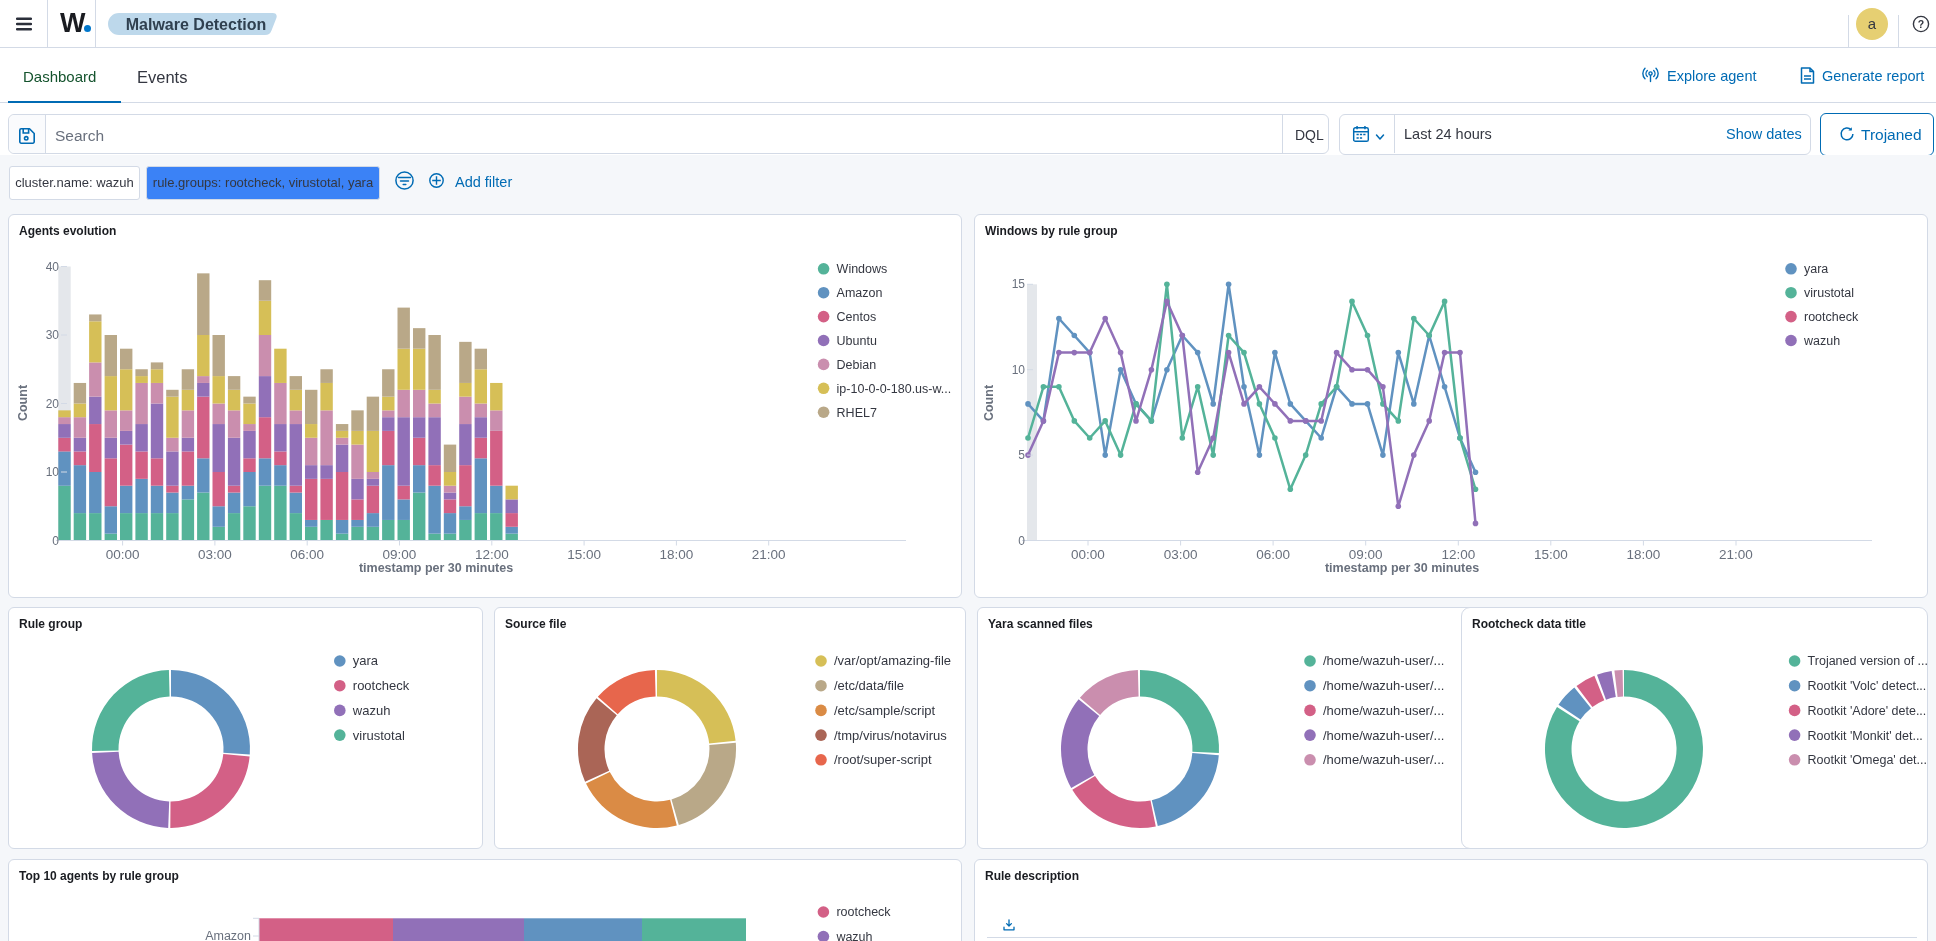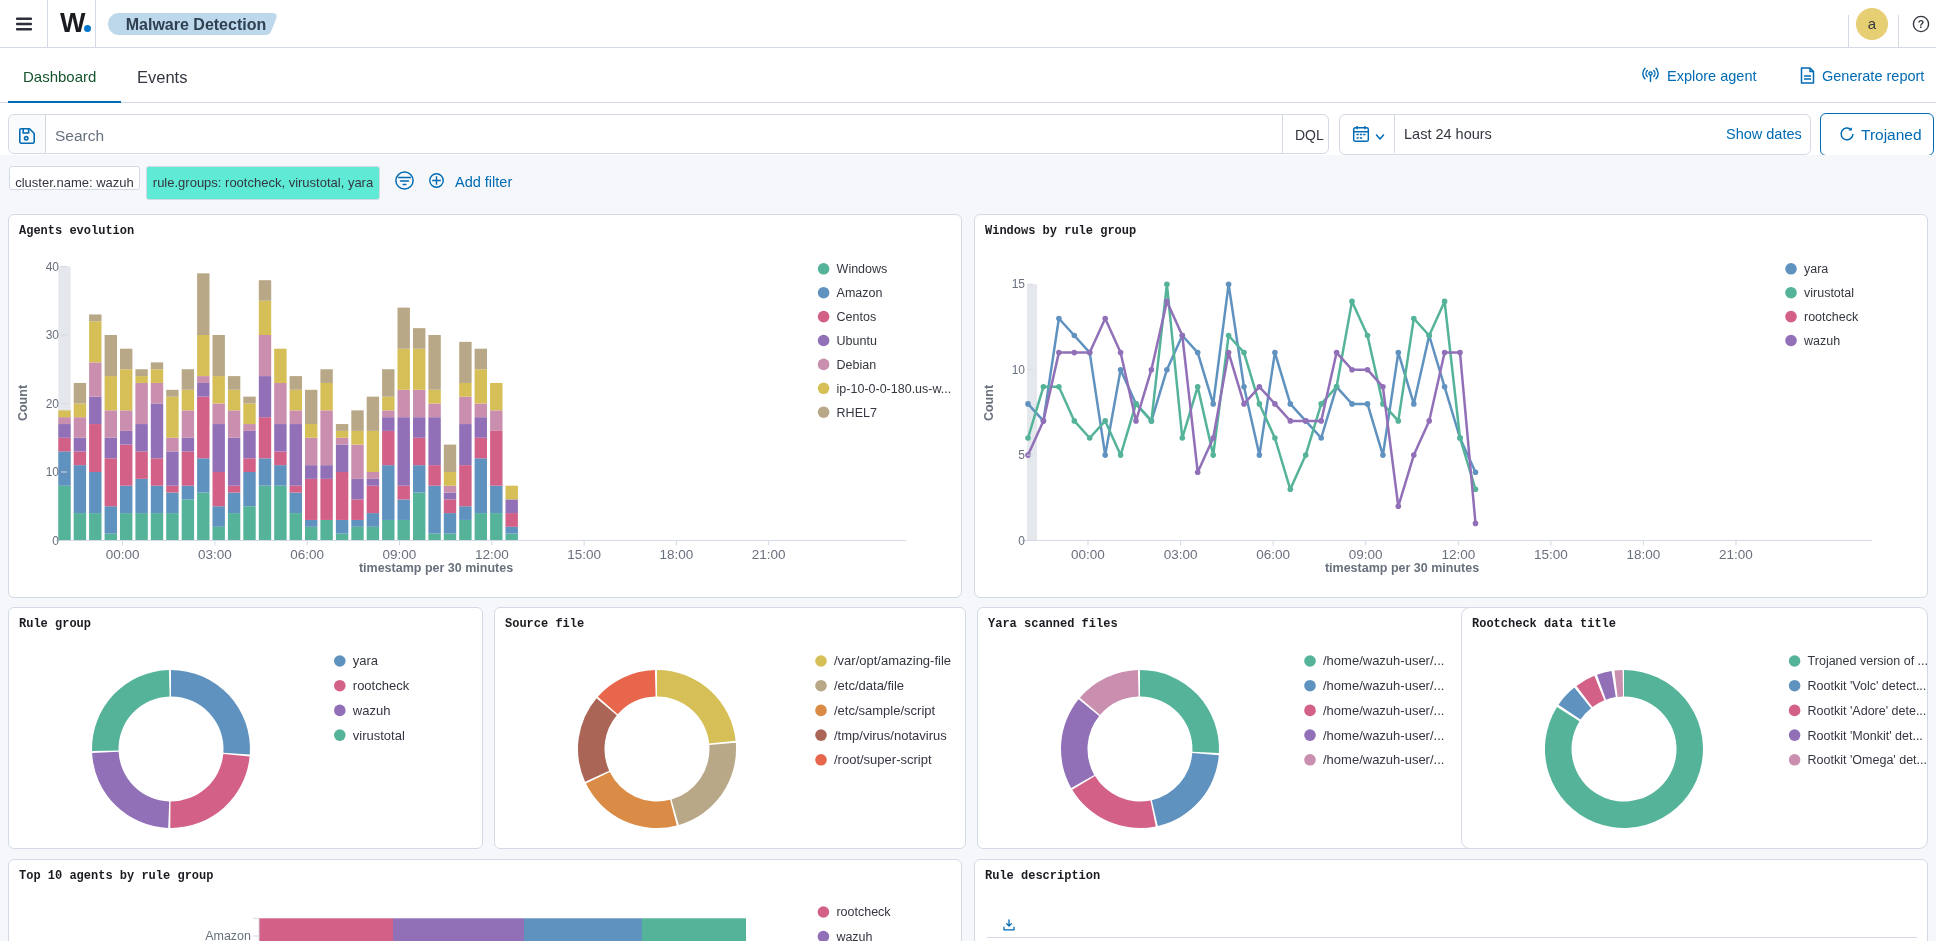--- a/index.html
+++ b/index.html
@@ -1,18 +1,18 @@
 <!DOCTYPE html>
 <html><head><meta charset="utf-8">
 <style>
 *{margin:0;padding:0;box-sizing:border-box;}
 body{width:1936px;height:941px;overflow:hidden;font-family:"Liberation Sans",sans-serif;background:#fff;position:relative;}
 .abs{position:absolute;}
 .panel{position:absolute;background:#fff;border:1px solid #D3DAE6;border-radius:6px;}
-.ptitle{position:absolute;left:10px;top:9px;font-size:12px;font-weight:bold;color:#1a1c21;font-family:Liberation Mono, monospace;}
+.ptitle{position:absolute;left:10px;top:9px;font-size:12px;font-weight:bold;color:#1a1c21;}
 .vline{position:absolute;width:1px;background:#D3DAE6;}
 </style></head>
 <body>
 
 <div class="abs" style="left:0;top:0;width:1936px;height:48px;background:#fff;border-bottom:1px solid #D3DAE6;"></div>
 <div class="abs" style="left:16px;top:16px;"><svg width="16" height="16" viewBox="0 0 16 16">
       <path d="M1 2.8h14M1 8h14M1 13.2h14" stroke="#2b2f3a" stroke-width="2.4" stroke-linecap="round"></path>
     </svg></div>
 <div class="vline" style="left:47px;top:0;height:48px;"></div>
 <div class="abs" style="left:60px;top:8px;font-size:27px;font-weight:bold;color:#1a1c21;">W</div>
@@ -78,22 +78,22 @@
 <div class="abs" style="left:1820px;top:113px;width:114px;height:43px;border:1px solid #006BB4;border-radius:6px;background:#fff;"></div>
 <div class="abs" style="left:1839px;top:126px;"><svg width="16" height="16" viewBox="0 0 16 16">
       <path d="M13.9 8a5.9 5.9 0 1 1-1.7-4.2" fill="none" stroke="#006BB4" stroke-width="1.5"></path>
       <path d="M12.8 1.2v3.4h-3.4z" fill="#006BB4"></path>
     </svg></div>
 <div class="abs" style="left:1861px;top:126px;font-size:15.5px;color:#006BB4;">Trojaned</div>
 
 <div class="abs" style="left:0;top:155px;width:1936px;height:61px;background:#f5f7fa;"></div>
 <div class="abs" style="left:0;top:216px;width:1936px;height:725px;background:#f5f7fa;"></div>
 
-<div class="abs" style="left:9px;top:166px;width:131px;height:24px;background:#fff;border:1px solid #D3DAE6;border-radius:3px;line-height:32px;font-size:13px;color:#343741;text-align:center;white-space:nowrap;">cluster.name: wazuh</div>
-<div class="abs" style="left:146px;top:166px;width:234px;height:34px;background:#5eead4;border:1px solid #D3DAE6;border-radius:3px;line-height:32px;font-size:13px;color:#343741;text-align:center;white-space:nowrap;">rule.groups: rootcheck, virustotal, yara</div>
+<div class="abs" style="left:9px;top:166px;width:131px;height:34px;background:#fff;border:1px solid #D3DAE6;border-radius:3px;line-height:32px;font-size:13px;color:#343741;text-align:center;white-space:nowrap;">cluster.name: wazuh</div>
+<div class="abs" style="left:146px;top:166px;width:234px;height:34px;background:#3b82f6;border:1px solid #D3DAE6;border-radius:3px;line-height:32px;font-size:13px;color:#343741;text-align:center;white-space:nowrap;">rule.groups: rootcheck, virustotal, yara</div>
 <div class="abs" style="left:394.5px;top:170.5px;"><svg width="19" height="19" viewBox="0 0 19 19">
       <circle cx="9.5" cy="9.5" r="8.6" fill="none" stroke="#006BB4" stroke-width="1.5"></circle>
       <path d="M3.5 6.5h12M5.5 10h8M8.2 13.5h2.6" stroke="#006BB4" stroke-width="1.5" stroke-linecap="round"></path>
     </svg></div>
 <div class="abs" style="left:429px;top:172.5px;"><svg width="15" height="15" viewBox="0 0 15 15">
       <circle cx="7.5" cy="7.5" r="6.7" fill="none" stroke="#006BB4" stroke-width="1.4"></circle>
       <path d="M7.5 3.2v8.6M3.2 7.5h8.6" stroke="#006BB4" stroke-width="1.4"></path>
     </svg></div>
 <div class="abs" style="left:455px;top:174px;font-size:14.5px;color:#006BB4;">Add filter</div>
 

